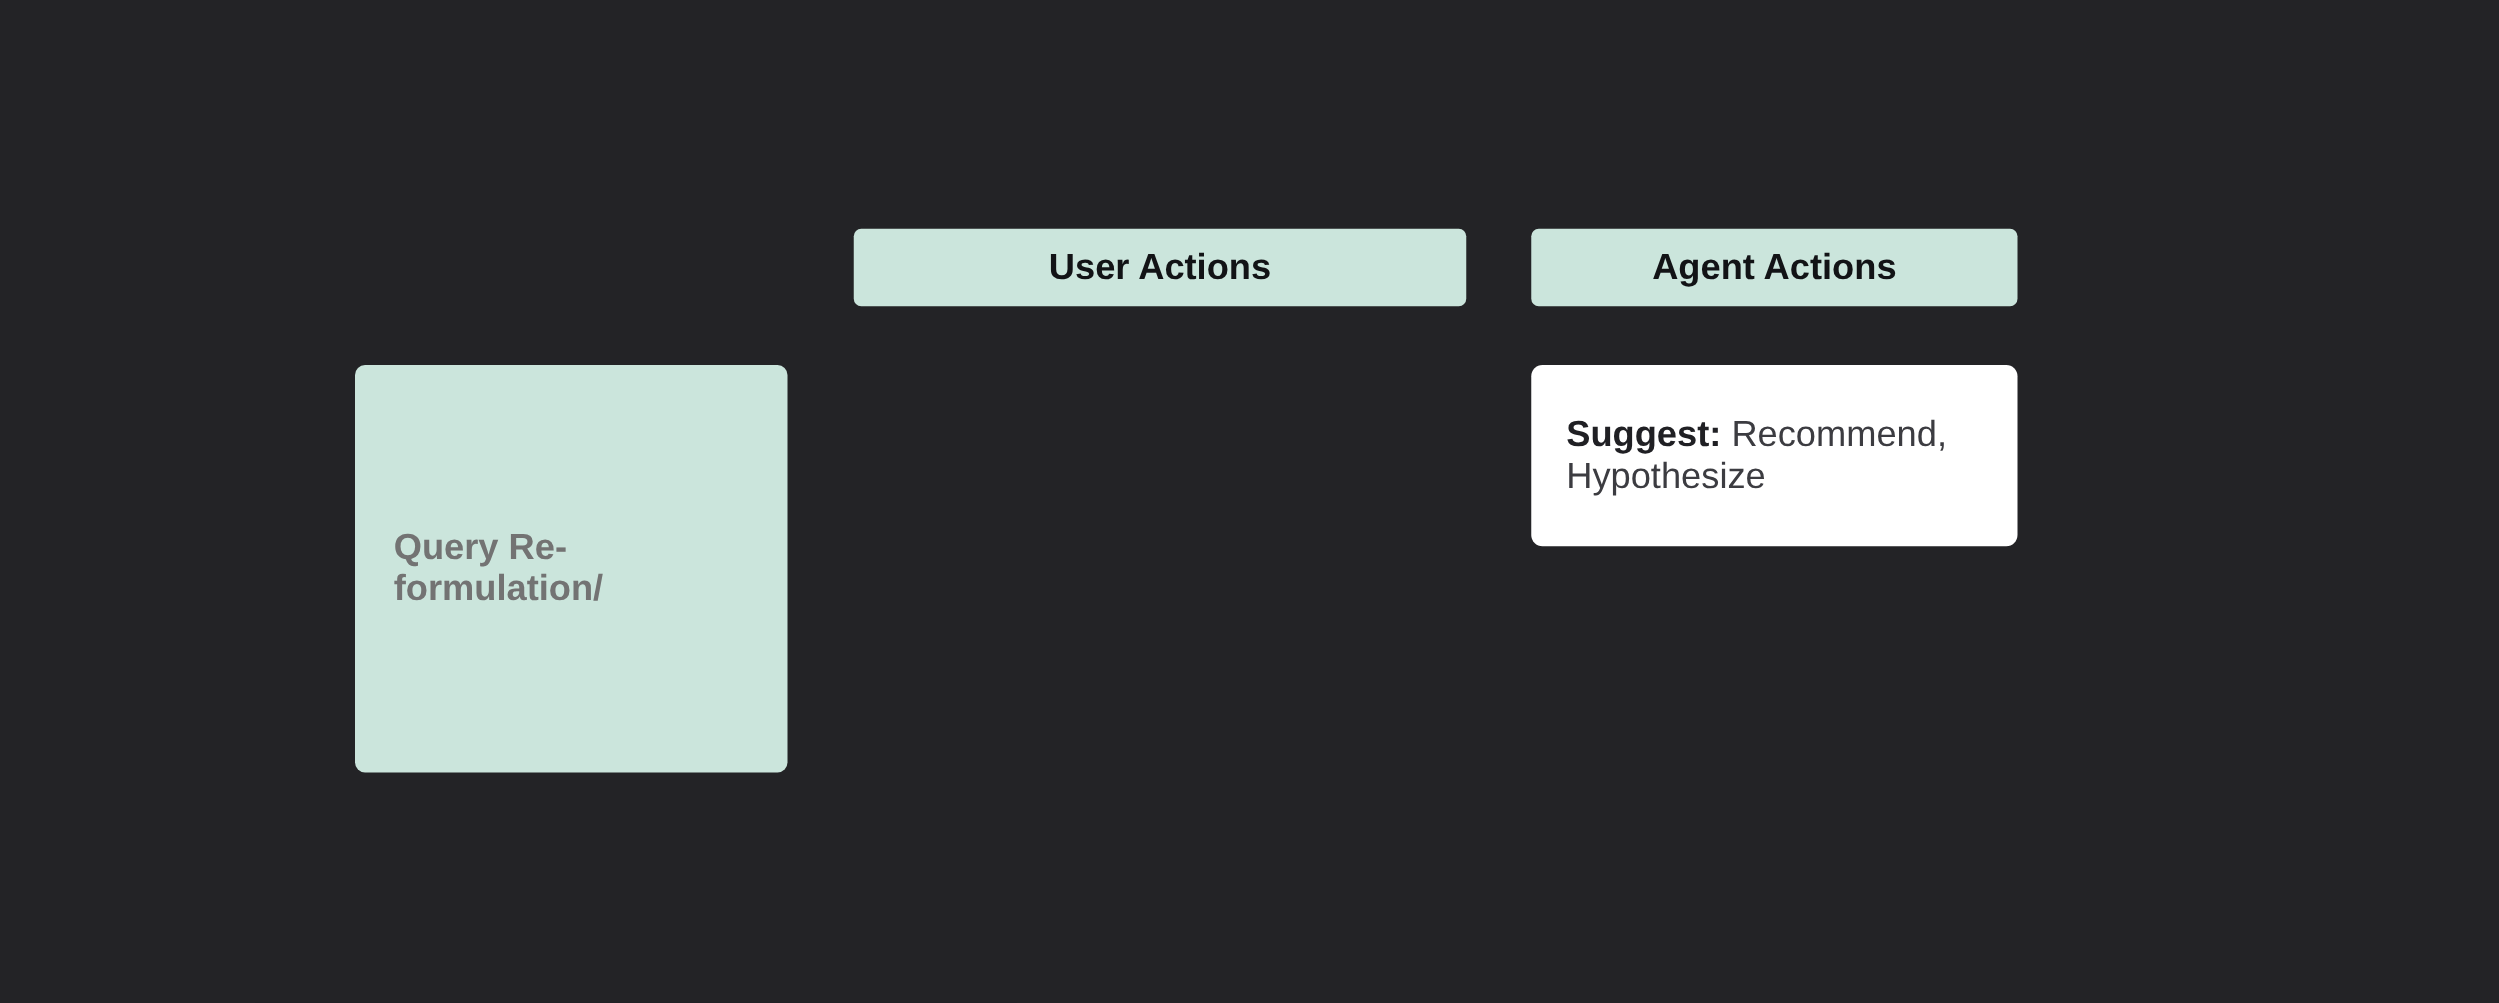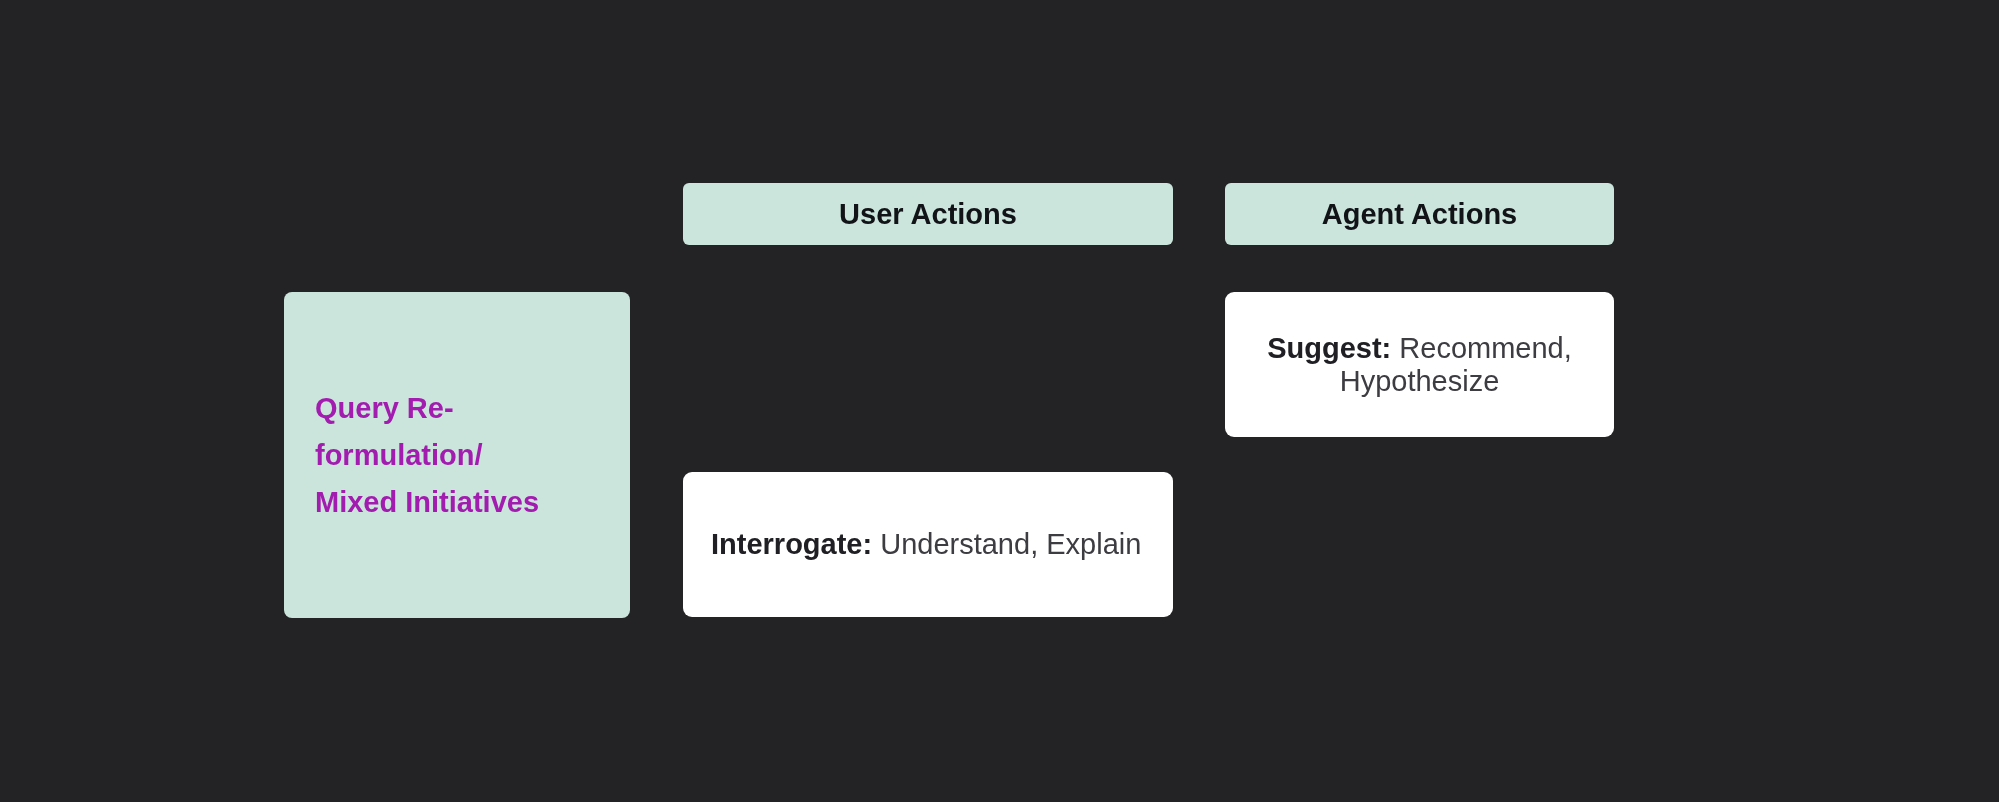--- a/index.html
+++ b/index.html
@@ -24,24 +24,24 @@
     left: 284px;
     top: 292px;
     width: 346px;
     height: 326px;
     background: #cbe5dc;
     border-radius: 8px;
     display: flex;
     flex-direction: column;
     justify-content: center;
     padding: 0 24px 0 31px;
-    color: #a21caf;
+    color: #737373;
     font-size: 29px;
     font-weight: 700;
-    line-height: 47px;
+    line-height: 33px;
   }
   
   .col-header {
     top: 183px;
     height: 62px;
     background: #cbe5dc;
     border-radius: 6px;
     display: flex;
     align-items: center;
     justify-content: center;
@@ -65,45 +65,38 @@
     font-size: 29px;
     line-height: 33px;
     color: #3c3c41;
   }
   .card-text .lead {
     font-weight: 700;
     color: #202024;
   }
   .wrap-narrow .card-text {
     max-width: 340px;
-    text-align: center;
   }
 </style>
 </head>
 <body>
 
 <div class="canvas">
 
   <div class="box category-box">
     <div>Query Re-formulation/</div>
-    <div>Mixed Initiatives</div>
   </div>
 
   <div class="box col-header col-user">
     <span>User Actions</span>
   </div>
   <div class="box col-header col-agent">
     <span>Agent Actions</span>
   </div>
 
-  <div class="box action-card col-user row-2">
-    <div class="card-text">
-      <span class="lead">Interrogate:</span><span> Understand, Explain</span>
-    </div>
-  </div>
 
   <div class="box action-card col-agent row-1 wrap-narrow">
     <div class="card-text">
       <span class="lead">Suggest:</span><span> Recommend, Hypothesize</span>
     </div>
   </div>
 
 </div>
 
 </body></html>

